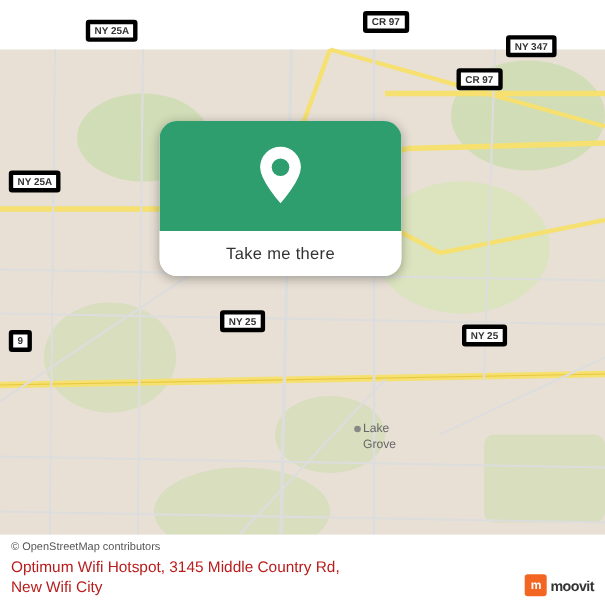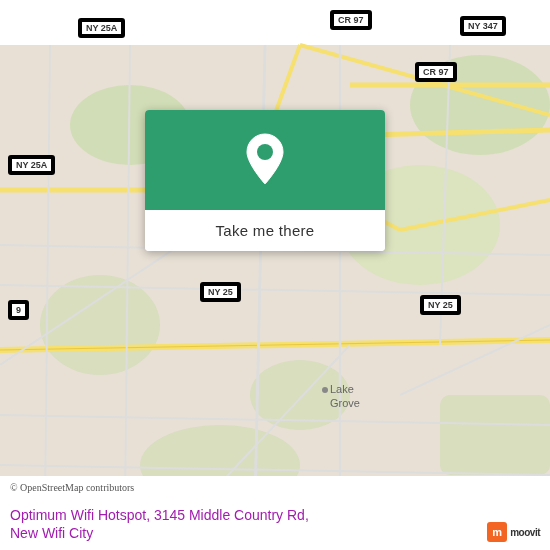--- a/index.html
+++ b/index.html
@@ -24,23 +24,23 @@
       top: 0; left: 0;
       width: 100%;
       height: 100%;
     }
 
     
     #popup-card {
       position: absolute;
       top: 110px;
       left: 145px;
-      width: 240px;
-      background: white;
-      border-radius: 4px;
+      width: 220px;
+      background: white;
+      border-radius: 16px;
       box-shadow: 0 2px 10px rgba(0,0,0,0.3);
       overflow: hidden;
       z-index: 10;
     }
 
     #popup-green {
       background-color: #2e9e6e;
       height: 100px;
       display: flex;
       align-items: center;
@@ -68,28 +68,27 @@
       left: 0;
       right: 0;
       background: white;
       padding: 6px 10px 8px 10px;
       z-index: 10;
     }
 
     #osm-credit {
       font-size: 10px;
       color: #555;
-      margin-bottom: 13px;
-      font-family: Liberation Serif, serif;
+      margin-bottom: 3px;
     }
 
     #location-name {
       font-size: 14px;
       font-weight: 500;
-      color: #a21caf;
+      color: #b91c1c;
       line-height: 1.3;
     }
 
     
     #moovit-logo {
       position: absolute;
       bottom: 8px;
       right: 10px;
       z-index: 11;
       display: flex;
@@ -104,21 +103,21 @@
       font-weight: bold;
       width: 20px;
       height: 20px;
       border-radius: 3px;
       display: flex;
       align-items: center;
       justify-content: center;
     }
 
     .moovit-text {
-      font-size: 10px;
+      font-size: 13px;
       font-weight: bold;
       color: #333;
       letter-spacing: -0.5px;
     }
 
     
     .road-label {
       position: absolute;
       background: white;
       border: 4px solid #000000;
@@ -179,21 +178,21 @@
     <line x1="200" y1="460" x2="350" y2="300" stroke="#ddd" stroke-width="2"></line>
 
     <circle cx="325" cy="345" r="3" fill="#888"></circle>
 
     <text x="330" y="348" font-size="11" fill="#666" font-family="Arial">Lake</text>
     <text x="330" y="362" font-size="11" fill="#666" font-family="Arial">Grove</text>
   </svg>
 
   <div class="road-label" style="top:18px; left:78px;">NY 25A</div>
   <div class="road-label" style="top:10px; left:330px;">CR 97</div>
-  <div class="road-label" style="top:16px; left:460px;">NY 347</div>
+  <div class="road-label" style="top:32px; left:460px;">NY 347</div>
   <div class="road-label" style="top:62px; left:415px;">CR 97</div>
   <div class="road-label" style="top:155px; left:8px;">NY 25A</div>
   <div class="road-label" style="top:282px; left:200px;">NY 25</div>
   <div class="road-label" style="top:295px; left:420px;">NY 25</div>
   <div class="road-label" style="top:300px; left:8px;">9</div>
 
   <div id="popup-card">
     <div id="popup-green">
 
       <svg width="44" height="56" viewBox="0 0 44 56">

